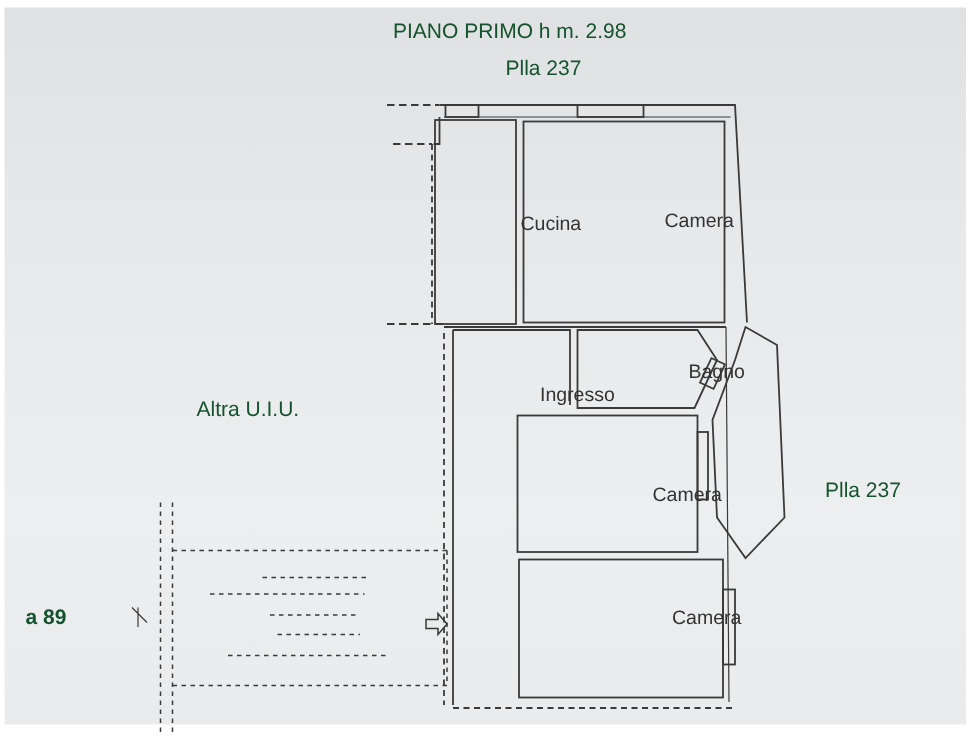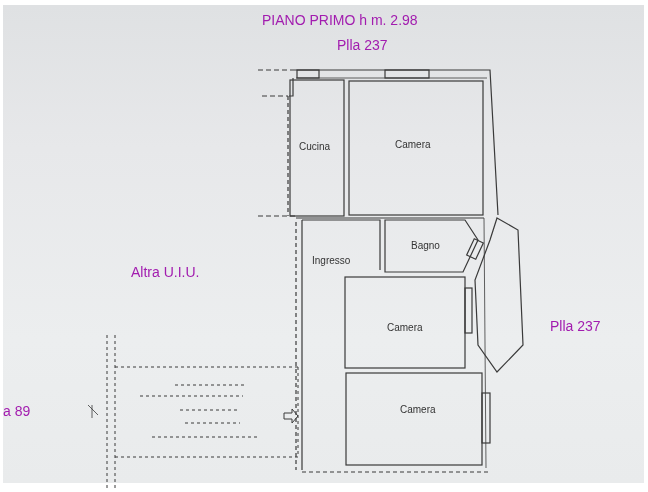--- a/index.html
+++ b/index.html
@@ -1,25 +1,25 @@
 <!DOCTYPE html>
 <html><head>
 <meta charset="utf-8">
 <style>
   html, body { margin:0; padding:0; }
   body { width:648px; height:492px; background:#ffffff; position:relative; overflow:hidden; font-family:"Liberation Sans", sans-serif; }
   .sheet { position:absolute; left:3px; top:5px; width:641px; height:478px;
     background:linear-gradient(180deg,#dfe1e3 0%,#e7e8ea 30%,#eceeef 70%,#e9ebec 100%); }
-  .lbl { position:absolute; color:#a21caf; white-space:nowrap; }
+  .lbl { position:absolute; color:#14532d; white-space:nowrap; }
   .title { left:262px; top:12px; font-size:14px; }
   .sub { left:337px; top:37px; font-size:14px; }
   .altra { left:131px; top:223px; font-size:14px;margin-top:41px; }
   .plla-r { left:550px; top:318px; font-size:14px; }
-  .a89 { left:3px; top:403px; font-size:14px; }
-  .room { position:absolute; font-size:10px; color:#333; }
+  .a89 { left:17px; top:403px; font-size:14px;font-weight:bold; }
+  .room { position:absolute; font-size:13px; color:#333;margin-left:48px; }
   svg { position:absolute; left:0; top:0; }
 </style>
 </head>
 <body>
 
 <div class="sheet"></div>
 
 <svg width="648" height="492">
   <g fill="none" stroke="#3a3a3a" stroke-width="1.2">
 

